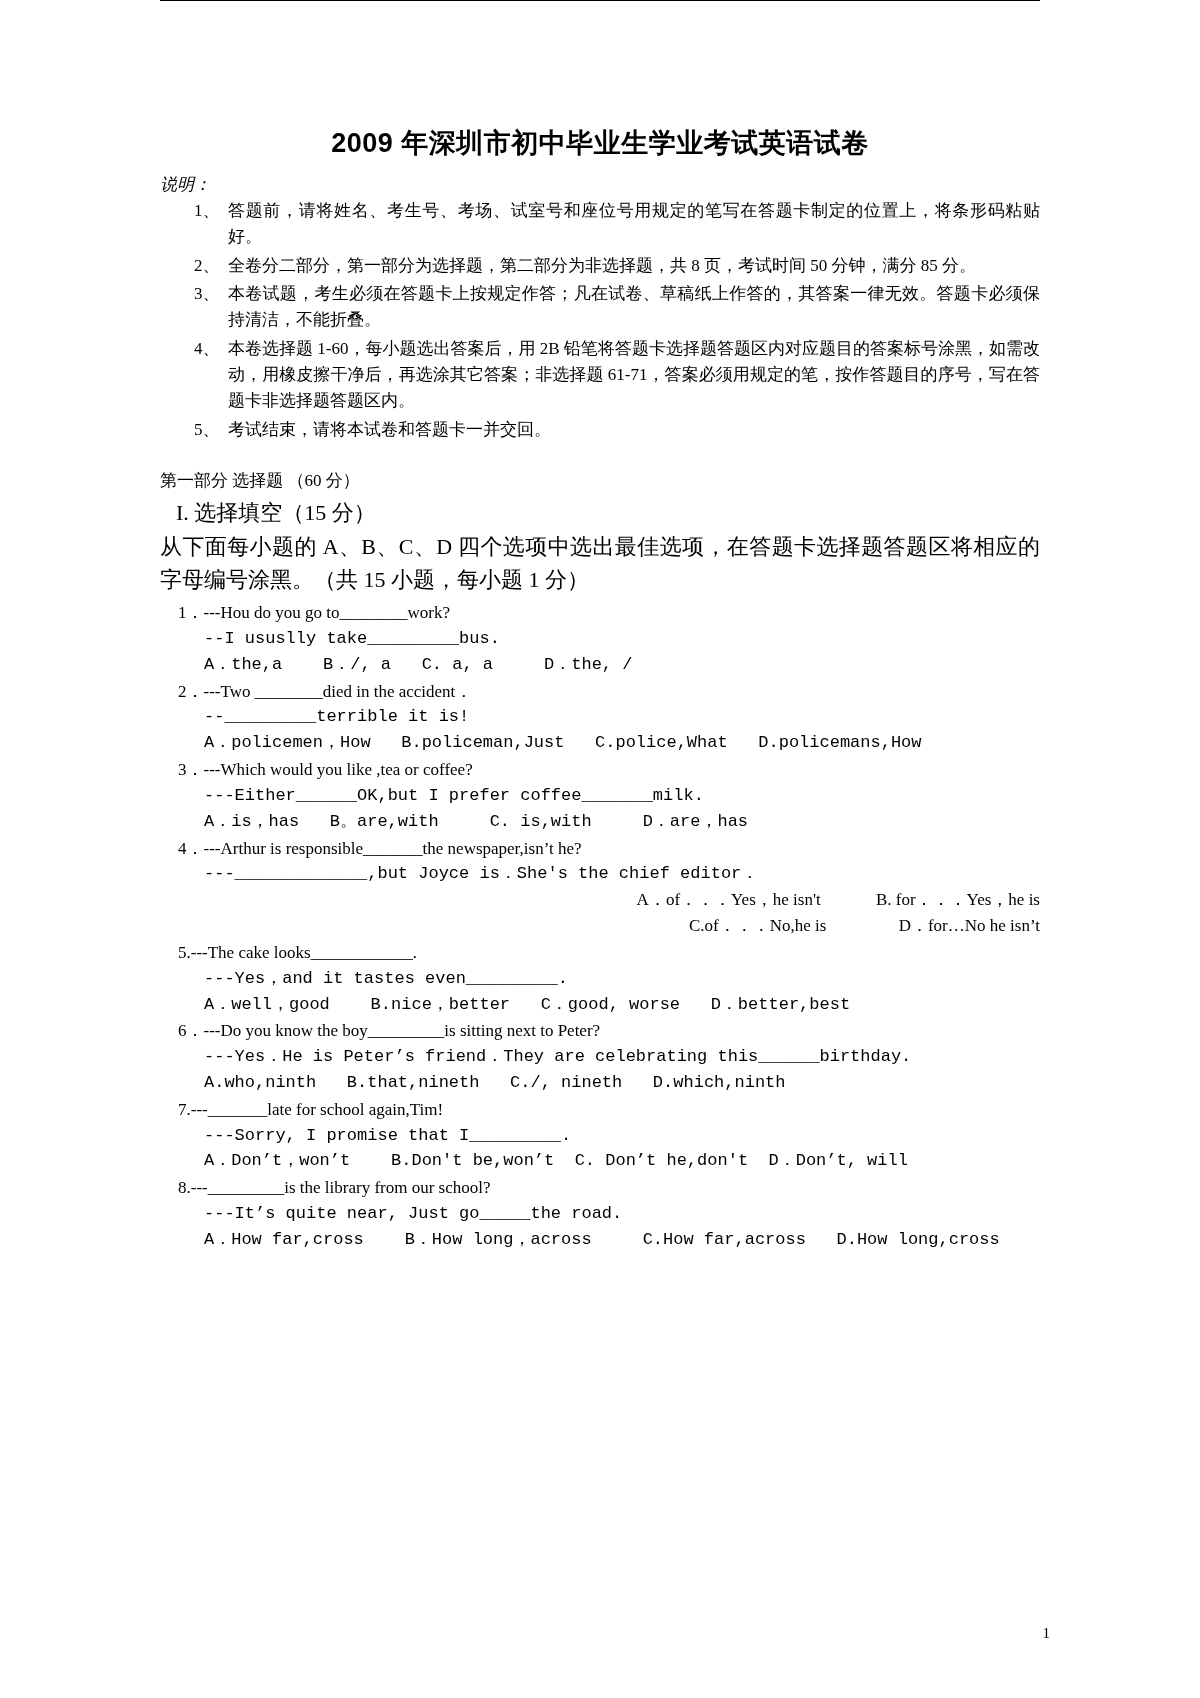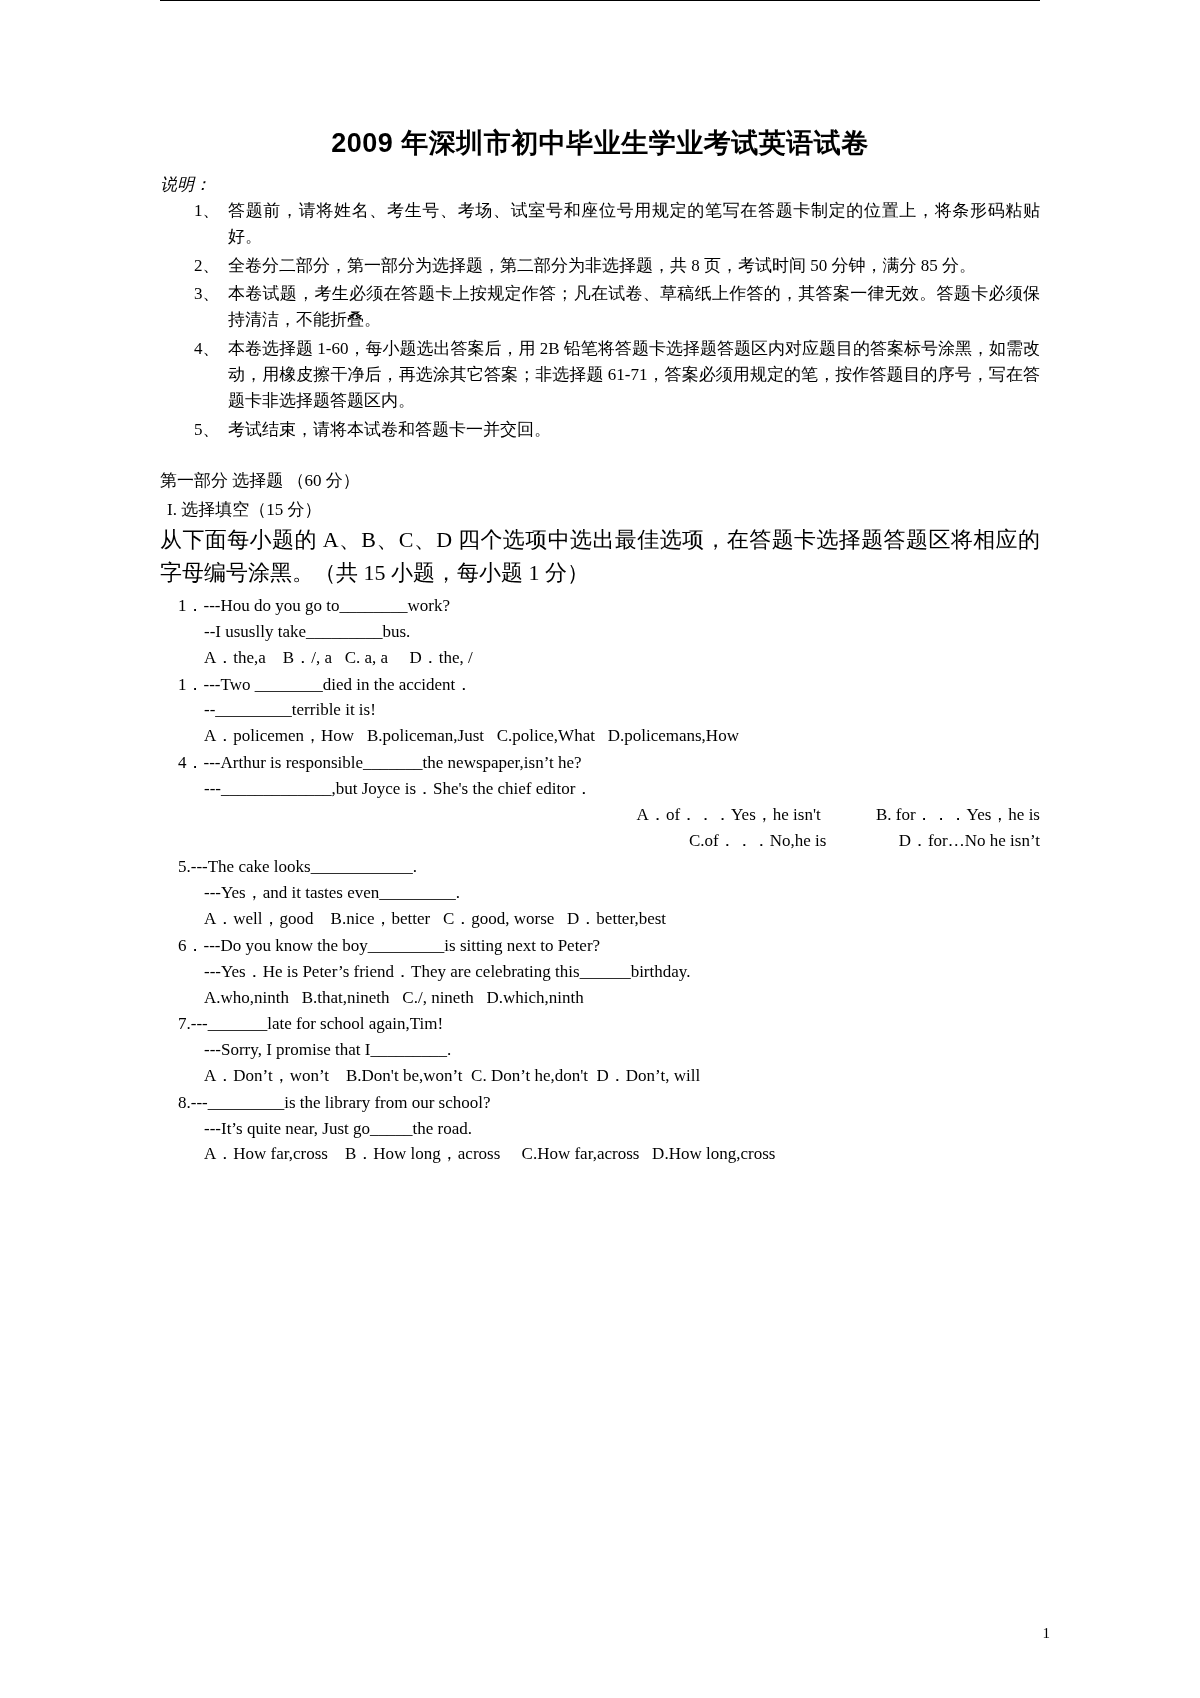--- a/index.html
+++ b/index.html
@@ -61,22 +61,22 @@
   ol.notes li .num {
     position: absolute;
     left: 0;
     top: 0;
   }
   .part-head {
     font-size: 17px;
     margin: 26px 0 6px 0;
   }
   .sub-head {
-    font-size: 17px;
-    margin: 6px 0 2px 7px;
+    font-size: 22px;
+    margin: 6px 0 2px 16px;
   }
   .instr {
     font-size: 22px;
     line-height: 1.5;
     margin: 0 0 4px 0;
     text-align: justify;
   }
   ol.questions {
     list-style: none;
     margin: 0;
@@ -86,21 +86,21 @@
   }
   ol.questions > li {
     margin-bottom: 1px;
     position: relative;
   }
   .q-line {
     white-space: pre-wrap;
     font-size: 17px;
     line-height: 1.52;
   }
-  .q-line.indent1 { padding-left: 26px; }
+  .q-line.indent1 { padding-left: 26px; font-family: Liberation Mono, monospace; }
   .q-line.indent2 { padding-left: 30px; text-align: right; }
   .page-number {
     position: absolute;
     right: 150px;
     bottom: 56px;
     font-size: 15px;
   }
 </style>
 </head>
 <body>
@@ -143,25 +143,30 @@
 
     <ol class="questions">
 
       <li>
         <div class="q-line">1．---Hou do you go to________work?</div>
         <div class="q-line indent1">--I ususlly take_________bus.</div>
         <div class="q-line indent1">A．the,a    B．/, a   C. a, a     D．the, /</div>
       </li>
 
       <li>
-        <div class="q-line">1．---Two ________died in the accident．</div>
+        <div class="q-line">2．---Two ________died in the accident．</div>
         <div class="q-line indent1">--_________terrible it is!</div>
         <div class="q-line indent1">A．policemen，How   B.policeman,Just   C.police,What   D.policemans,How</div>
       </li>
 
+      <li>
+        <div class="q-line">3．---Which would you like ,tea or coffee?</div>
+        <div class="q-line indent1">---Either______OK,but I prefer coffee_______milk.</div>
+        <div class="q-line indent1">A．is，has   B。are,with     C. is,with     D．are，has</div>
+      </li>
 
       <li>
         <div class="q-line">4．---Arthur is responsible_______the newspaper,isn’t he?</div>
         <div class="q-line indent1">---_____________,but Joyce is．She's the chief editor．</div>
         <div class="q-line indent2">A．of．．．Yes，he isn't             B. for．．．Yes，he is</div>
         <div class="q-line indent2">C.of．．．No,he is                 D．for…No he isn’t</div>
       </li>
 
       <li>
         <div class="q-line">5.---The cake looks____________.</div>

